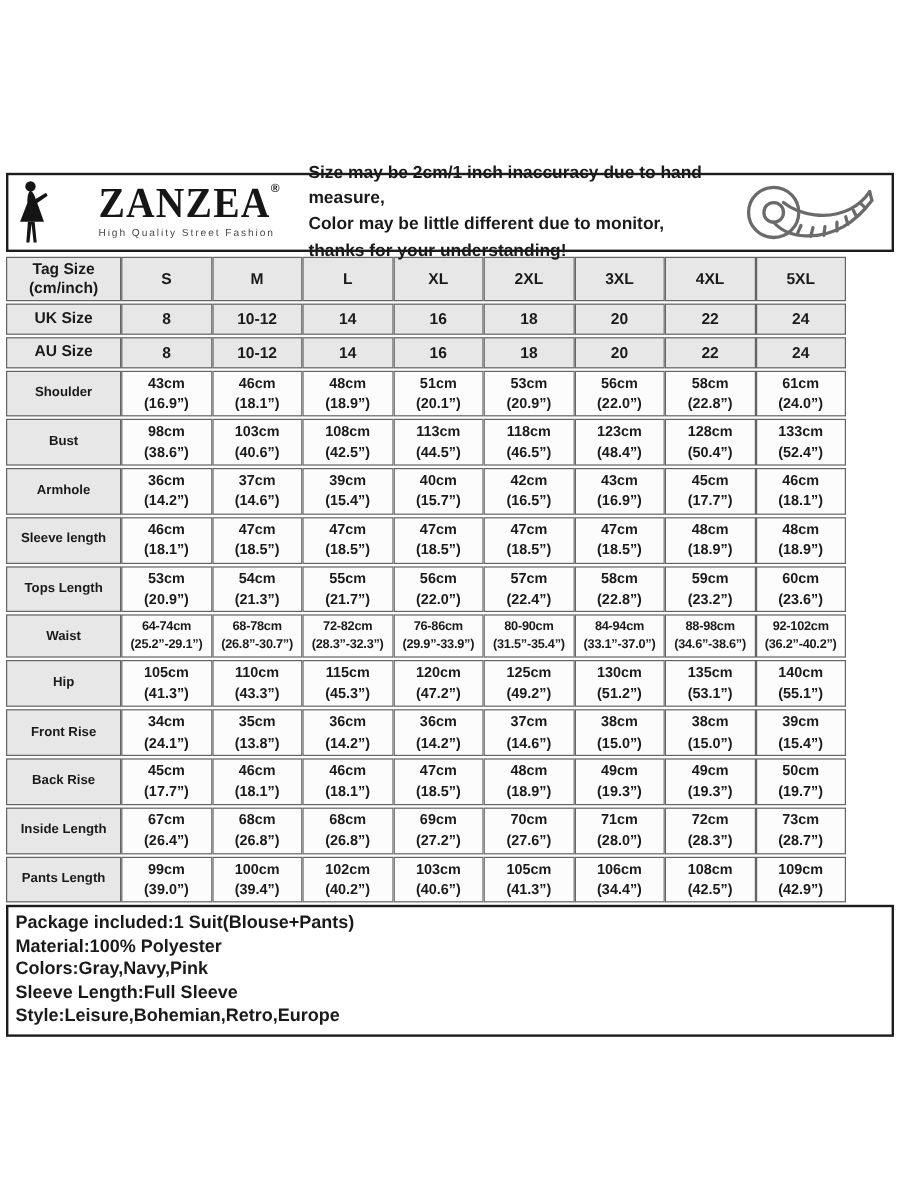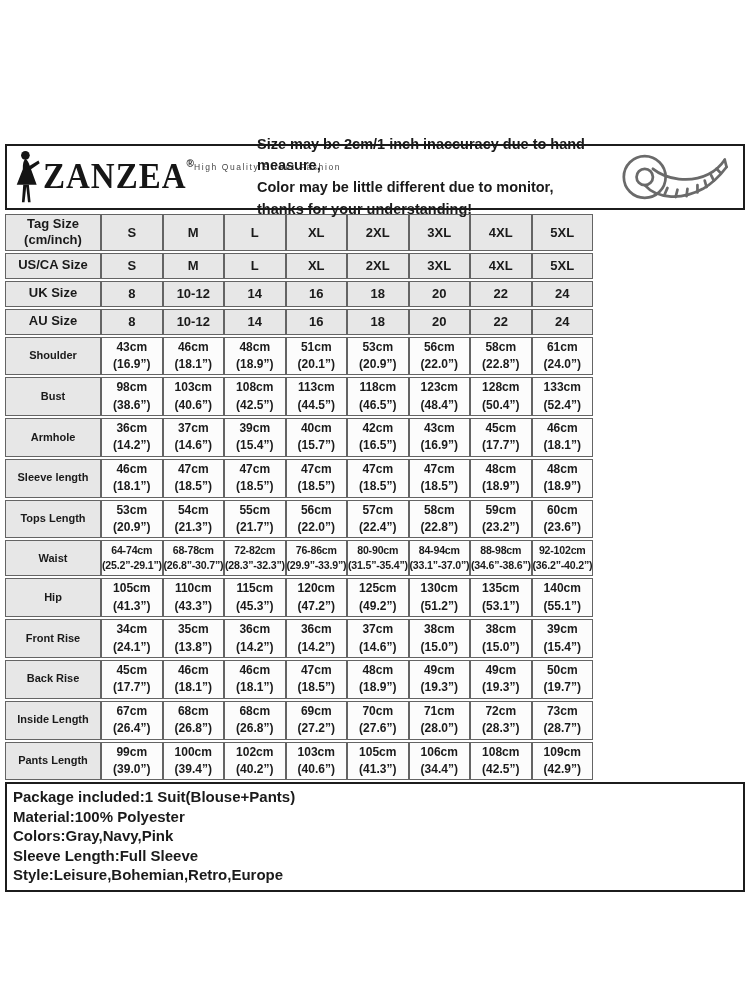--- a/index.html
+++ b/index.html
@@ -10,35 +10,35 @@
   }
   .sheet{position:absolute;top:144px;left:5px;width:740px;}
 
   
   .header-box{
     border:2px solid #1c1c1c;background:#fff;
     height:66px;display:flex;align-items:center;box-sizing:border-box;
   }
   .logo-block{display:flex;align-items:center;padding-left:8px;width:238px;flex:0 0 auto;}
   .woman{width:26px;height:56px;margin-right:2px;flex:0 0 auto;}
-  .logo-text{display:flex;flex-direction:row;line-height:1;}
+  .logo-text{display:flex;flex-direction:column;line-height:1;margin-left:39px;}
   .brand-row{display:flex;align-items:flex-start;}
   .brand{
     font-family:"Liberation Serif","DejaVu Serif",serif;
     font-weight:bold;font-size:33px;letter-spacing:1px;color:#161616;
     transform:scaleY(1.08);transform-origin:left bottom;
   }
   .reg{font-size:10px;font-weight:bold;margin-top:-2px;}
   .tagline{font-size:8.5px;letter-spacing:1.6px;color:#4a4a4a;margin-top:2px;white-space:nowrap;}
   .disclaimer{flex:1;text-align:left;font-weight:bold;font-size:14.5px;line-height:1.5;padding:0 4px;}
   .tape{width:122px;height:60px;margin-right:10px;flex:0 0 auto;}
 
   
   table.size-table{
-    width:588px;table-layout:fixed;margin-top:2px;
+    width:700px;table-layout:fixed;margin-top:2px;
     border-collapse:separate;border-spacing:0 2px;
   }
   col.c-label{width:96px;}
   td{
     border:1.5px solid #646464;text-align:center;vertical-align:middle;
     padding:1px 0;box-sizing:border-box;overflow:hidden;
   }
   td.lbl{background:#e7e7e7;font-weight:bold;font-size:11px;line-height:1.25;}
   tr.r-size td{background:#e7e7e7;font-weight:bold;font-size:13px;height:26px;}
   tr.r-size1 td{height:34px;}
@@ -126,49 +126,20 @@
           </td>
           <td class="val">
             <div>4XL</div>
           </td>
           <td class="val">
             <div>5XL</div>
           </td>
         </tr>
         <tr class="r-size">
           <td class="lbl">
-            <div>US/CA Size</div>
-          </td>
-          <td class="val">
-            <div>S</div>
-          </td>
-          <td class="val">
-            <div>M</div>
-          </td>
-          <td class="val">
-            <div>L</div>
-          </td>
-          <td class="val">
-            <div>XL</div>
-          </td>
-          <td class="val">
-            <div>2XL</div>
-          </td>
-          <td class="val">
-            <div>3XL</div>
-          </td>
-          <td class="val">
-            <div>4XL</div>
-          </td>
-          <td class="val">
-            <div>5XL</div>
-          </td>
-        </tr>
-        <tr class="r-size">
-          <td class="lbl">
             <div>UK Size</div>
           </td>
           <td class="val">
             <div>8</div>
           </td>
           <td class="val">
             <div>10-12</div>
           </td>
           <td class="val">
             <div>14</div>

